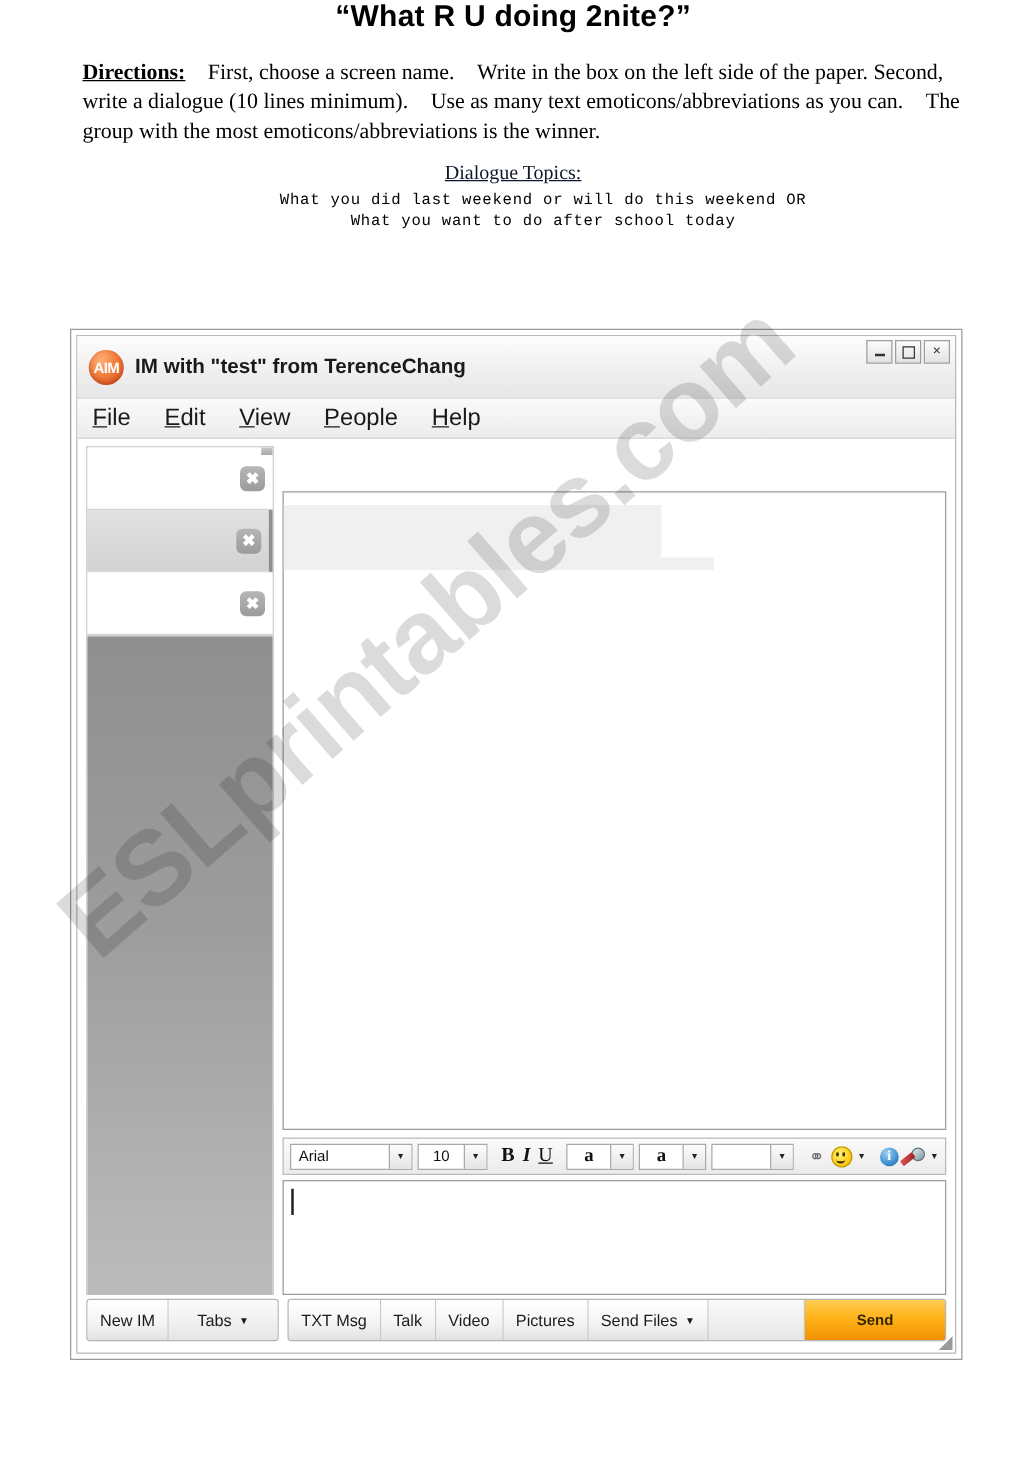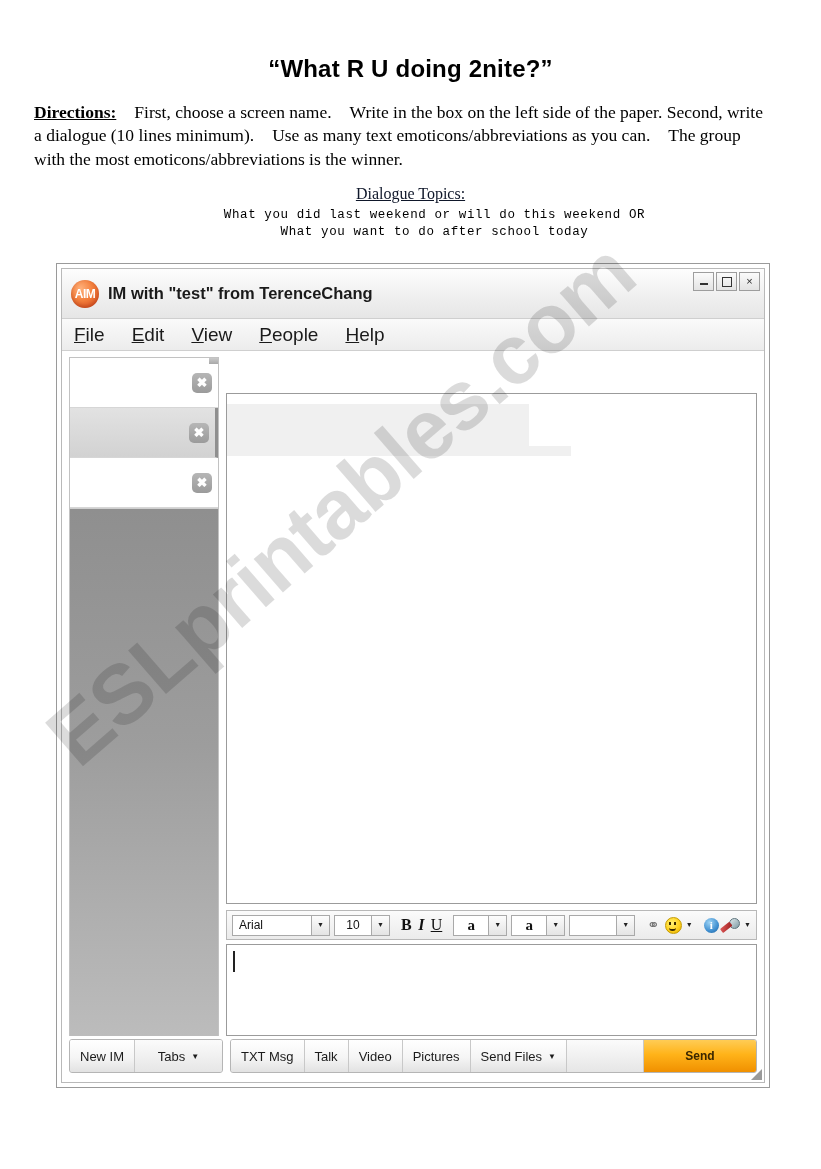--- a/index.html
+++ b/index.html
@@ -16,26 +16,25 @@
   }
 
   
   .page-title {
     text-align: center;
     font-family: "Liberation Sans", sans-serif;
     font-size: 24px;
     font-weight: bold;
     color: #000;
     margin: 0;
-    padding-top: 55px;
     letter-spacing: 0.2px;
   }
 
   .directions-block {
-    margin: 18px 50px 0 34px;
+    margin: 18px 50px 0 66px;
     font-family: "Liberation Serif", serif;
     font-size: 17.5px;
     line-height: 1.33;
     color: #000;
     text-align: left;
   }
   .directions-label {
     font-weight: bold;
     text-decoration: underline;
   }

